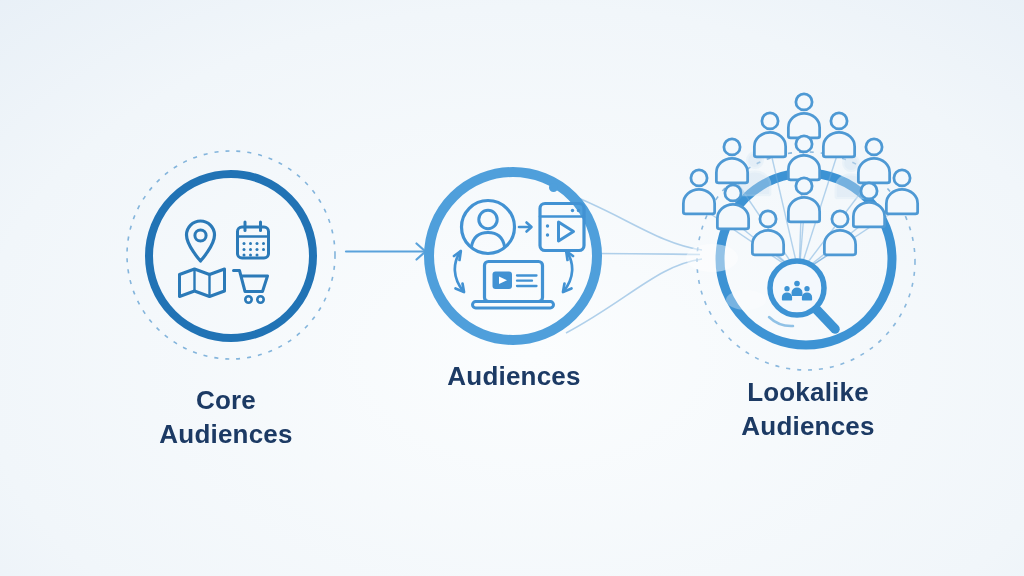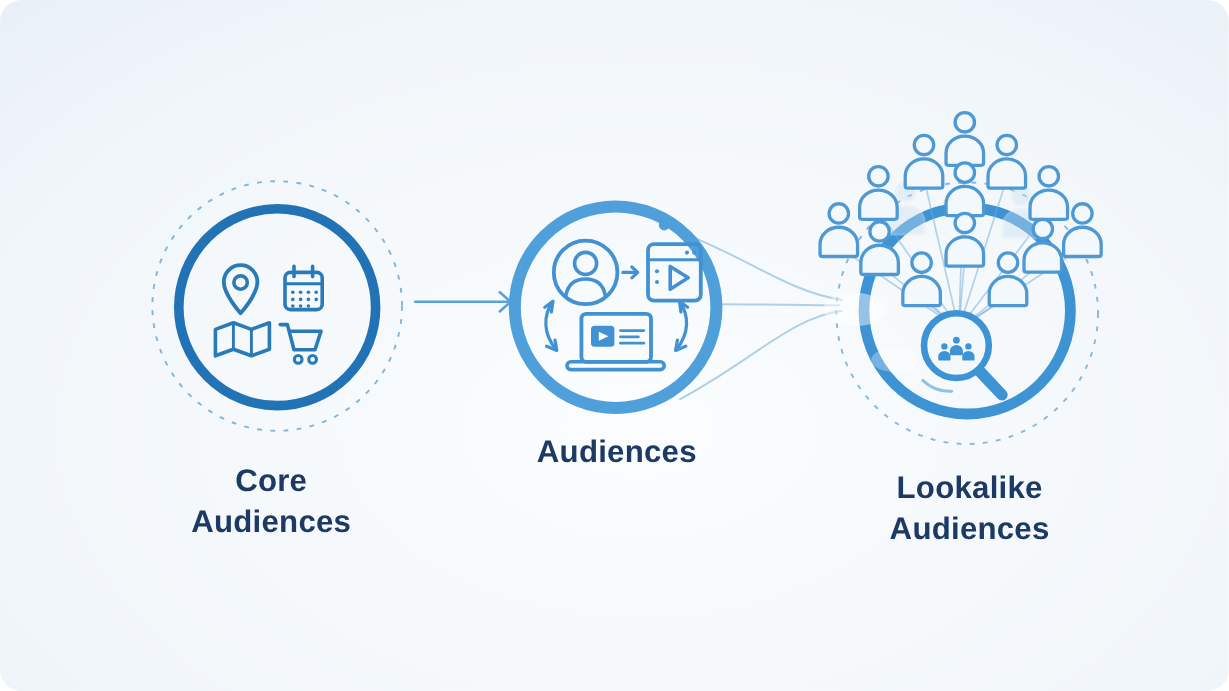--- a/index.html
+++ b/index.html
@@ -2,21 +2,20 @@
 <html><head>
 <meta charset="utf-8">
 <style>
   html,body{margin:0;padding:0;}
   .stage{
     position:relative;
     width:1024px;height:576px;
     overflow:hidden;
     background:radial-gradient(120% 135% at 52% 62%, #fbfdfe 0%, #f1f6fa 45%, #e3ecf5 75%, #d9e6f2 100%);
     font-family:"Liberation Sans", sans-serif;
-    border-radius:18px;
   }
   .art{position:absolute;left:0;top:0;}
   .node-label{
     position:absolute;
     width:280px;
     transform:translateX(-50%);
     text-align:center;
     color:#1c3a64;
     font-weight:bold;
     font-size:26px;
@@ -192,17 +191,17 @@
 
   <div class="node-label" style="left:226px;top:383px;">
     <span>Core</span>
     <span>Audiences</span>
   </div>
 
   <div class="node-label" style="left:514px;top:359px;">
     <span>Audiences</span>
   </div>
 
-  <div class="node-label" style="left:808px;top:389px;">
+  <div class="node-label" style="left:808px;top:375px;">
     <span>Lookalike</span>
     <span>Audiences</span>
   </div>
 </div>
 
 </body></html>

